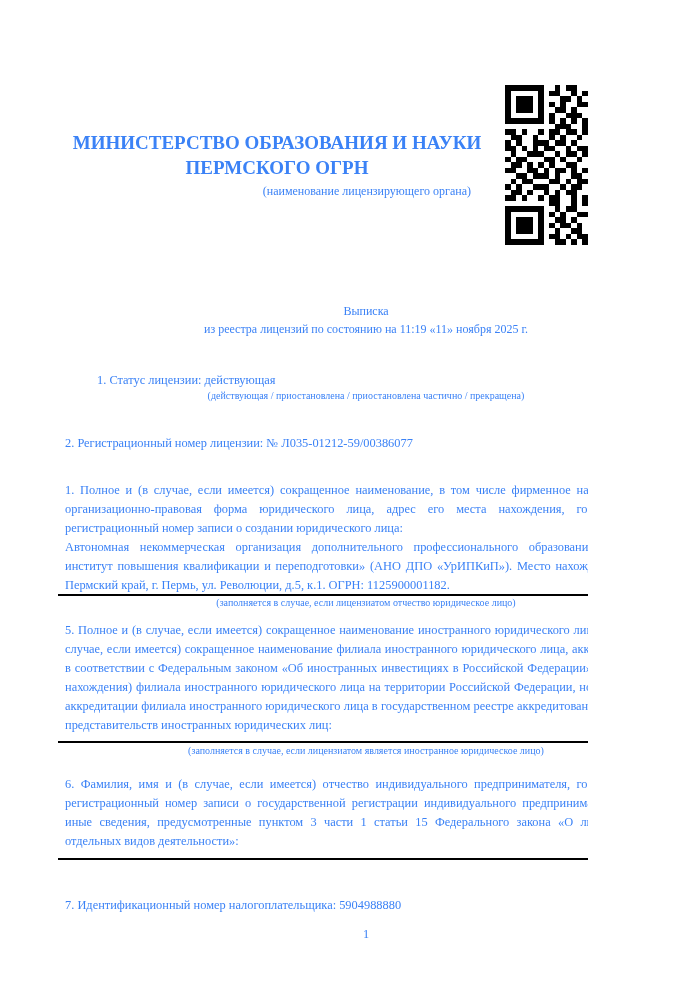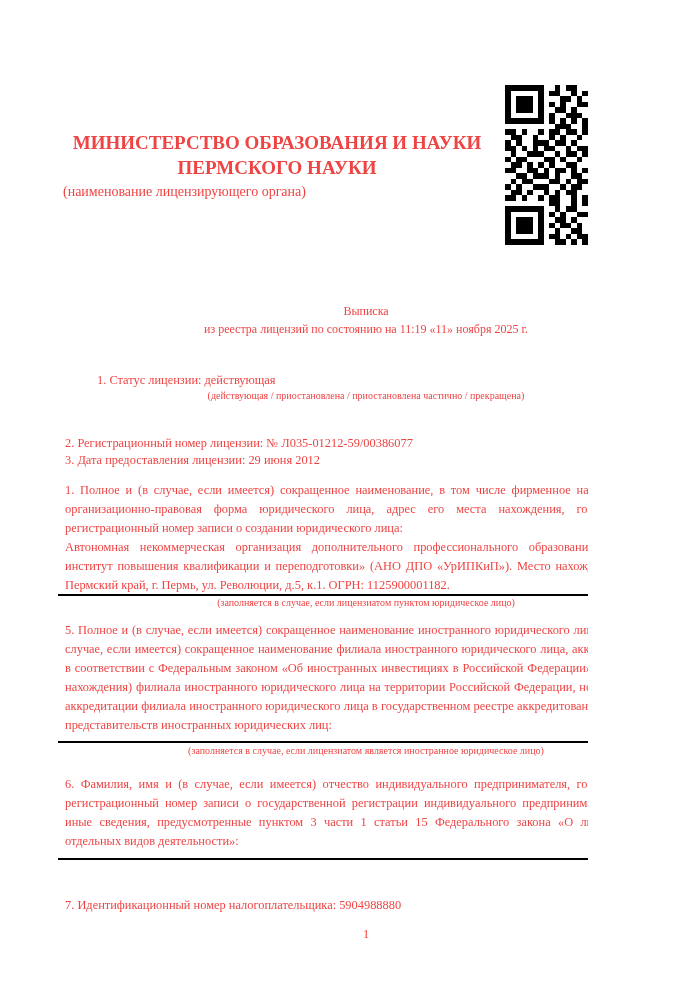--- a/index.html
+++ b/index.html
@@ -1,26 +1,26 @@
 <!DOCTYPE html>
 <html><head>
 <meta charset="utf-8">
 <style>
   html,body { margin:0; padding:0; background:#ffffff; }
   .page {
     position:relative; width:588px; height:989px; background:#ffffff;
-    color:#ef4444; font-family:"Liberation Serif", serif; overflow:hidden;
+    color:#3b82f6; font-family:"Liberation Serif", serif; overflow:hidden;
   }
   .hdr {
     position:absolute; left:65px; top:130px; width:424px;
     text-align:center; font-weight:bold; font-size:19px; line-height:25px;
   }
   .hdr-cap {
-    position:absolute; left:63px; top:184px; width:424px;
-    text-align:left; font-size:14px;
+    position:absolute; left:47px; top:184px; width:424px;
+    text-align:right; font-size:12px;
   }
   .qr-wrap { position:absolute; left:505px; top:85px; width:160px; height:160px; }
   .title-block {
     position:absolute; left:65px; top:302px; width:602px;
     text-align:center; font-size:12px; line-height:18px;
   }
   .item { position:absolute; left:65px; width:602px; font-size:12.4px; line-height:17px; }
   .just { text-align:justify; line-height:19px; }
   .caption {
     position:absolute; left:65px; width:602px;
@@ -42,21 +42,21 @@
   .i6 { top:775px; } .hl6 { top:858px; } .cap6 { top:862px; }
   .i7 { top:897px; }
 </style>
 </head>
 <body>
 
 <div class="page">
 
   <div class="hdr">
     <div>МИНИСТЕРСТВО ОБРАЗОВАНИЯ И НАУКИ</div>
-    <div>ПЕРМСКОГО НАУКИ</div>
+    <div>ПЕРМСКОГО ОГРН</div>
   </div>
   <div class="hdr-cap">(наименование лицензирующего органа)</div>
 
   <div class="qr-wrap">
     <svg id="qr-svg" viewBox="0 0 29 29" width="160" height="160" shape-rendering="crispEdges" fill="#000000">
         <rect x="0" y="0" width="1" height="1"></rect>
         <rect x="1" y="0" width="1" height="1"></rect>
         <rect x="2" y="0" width="1" height="1"></rect>
         <rect x="3" y="0" width="1" height="1"></rect>
         <rect x="4" y="0" width="1" height="1"></rect>
@@ -504,28 +504,27 @@
   <div class="title-block">
     <div>Выписка</div>
     <div>из реестра лицензий по состоянию на 11:19 «11» ноября 2025 г.</div>
   </div>
 
   <div class="item i1">1. Статус лицензии: действующая</div>
   <div class="caption cap1">(действующая / приостановлена / приостановлена частично / прекращена)</div>
 
   <div class="item i2">2. Регистрационный номер лицензии: № Л035-01212-59/00386077</div>
 
-  <div class="item i3">3. Дата предоставления лицензии: 29 июня 2012</div>
 
   <div class="item i4">
     <div class="just">1. Полное и (в случае, если имеется) сокращенное наименование, в том числе фирменное наименование, и организационно-правовая форма юридического лица, адрес его места нахождения, государственный регистрационный номер записи о создании юридического лица:</div>
     <div class="just">Автономная некоммерческая организация дополнительного профессионального образования «Уральский институт повышения квалификации и переподготовки» (АНО ДПО «УрИПКиП»). Место нахождения: 614007, Пермский край, г. Пермь, ул. Революции, д.5, к.1. ОГРН: 1125900001182.</div>
   </div>
   <div class="hline hl4"></div>
-  <div class="caption cap4">(заполняется в случае, если лицензиатом пунктом юридическое лицо)</div>
+  <div class="caption cap4">(заполняется в случае, если лицензиатом отчество юридическое лицо)</div>
 
   <div class="item just i5">5. Полное и (в случае, если имеется) сокращенное наименование иностранного юридического лица, полное и (в случае, если имеется) сокращенное наименование филиала иностранного юридического лица, аккредитованного в соответствии с Федеральным законом «Об иностранных инвестициях в Российской Федерации», адрес (место нахождения) филиала иностранного юридического лица на территории Российской Федерации, номер записи об аккредитации филиала иностранного юридического лица в государственном реестре аккредитованных филиалов, представительств иностранных юридических лиц:</div>
   <div class="hline hl5"></div>
   <div class="caption cap5">(заполняется в случае, если лицензиатом является иностранное юридическое лицо)</div>
 
   <div class="item just i6">6. Фамилия, имя и (в случае, если имеется) отчество индивидуального предпринимателя, государственный регистрационный номер записи о государственной регистрации индивидуального предпринимателя, а также иные сведения, предусмотренные пунктом 3 части 1 статьи 15 Федерального закона «О лицензировании отдельных видов деятельности»:</div>
   <div class="hline hl6"></div>
 
   <div class="item i7">7. Идентификационный номер налогоплательщика: 5904988880</div>
 

